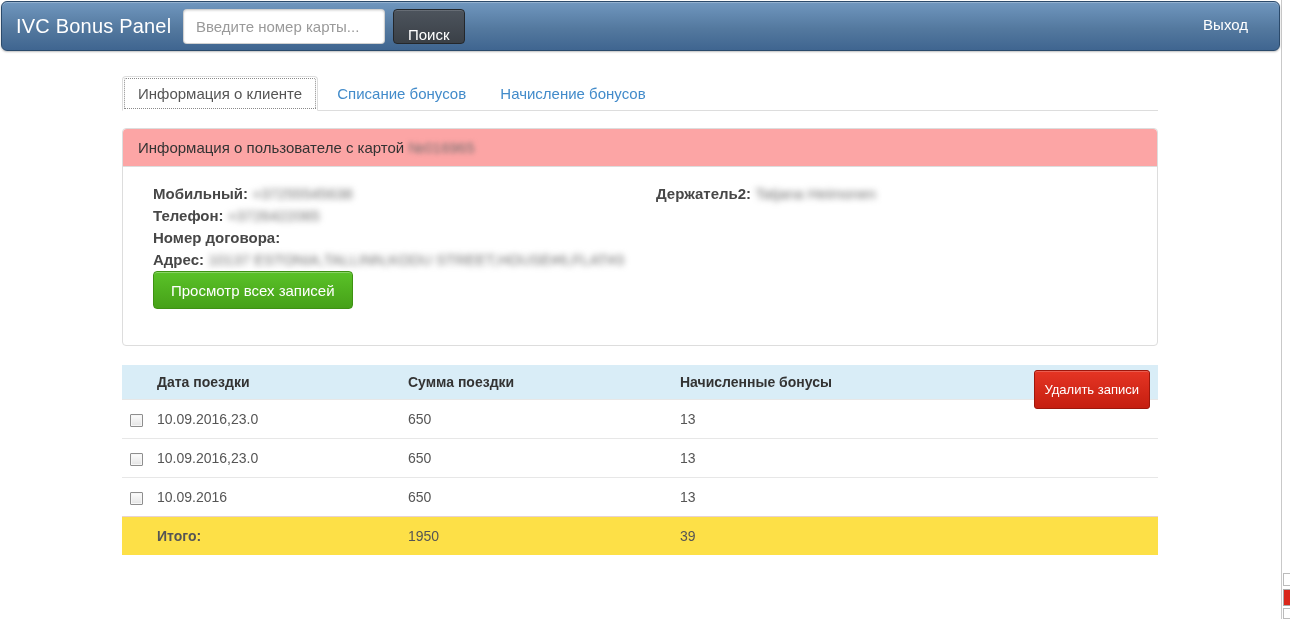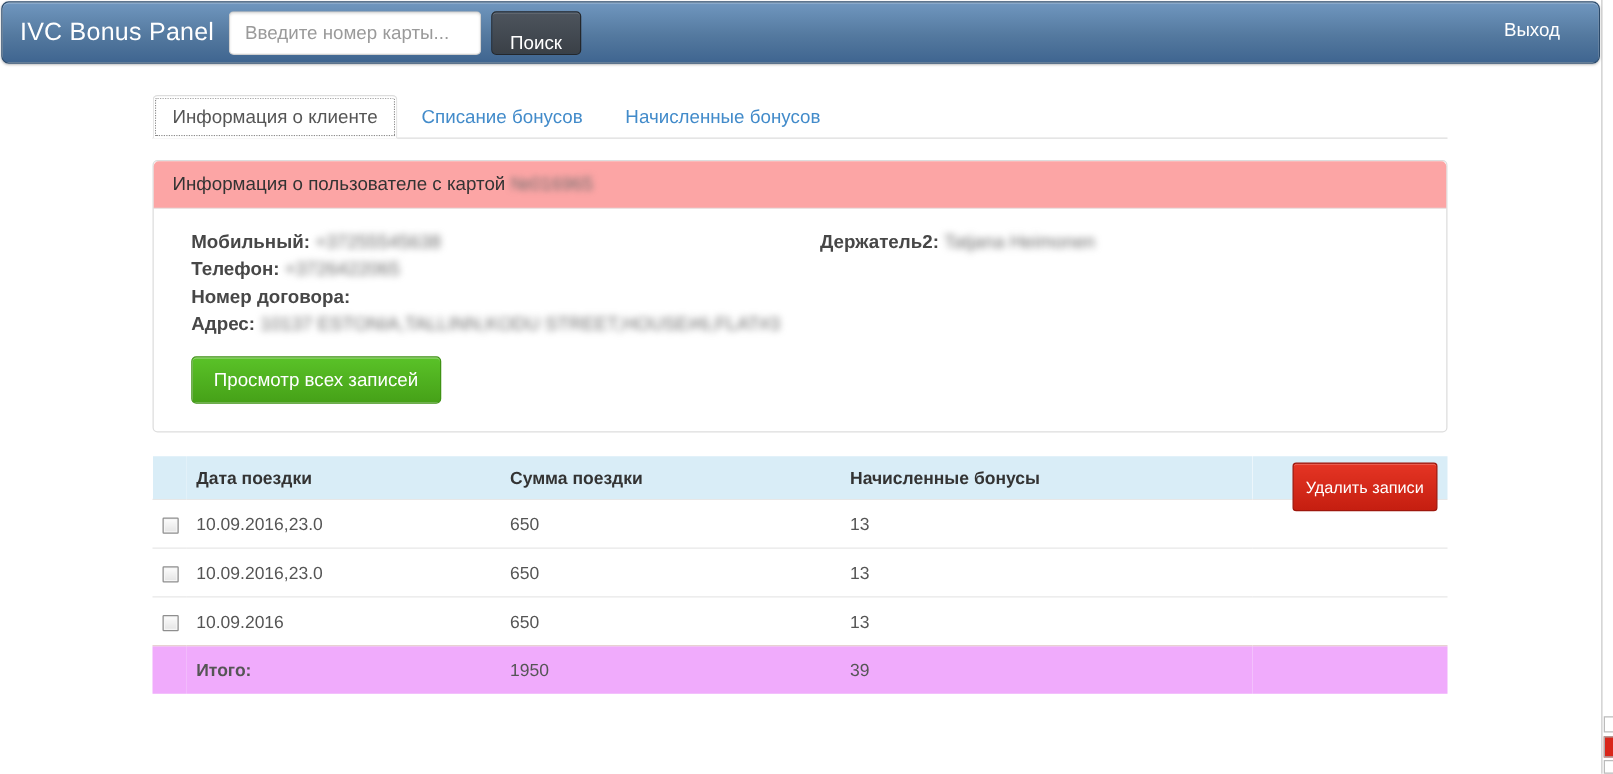--- a/index.html
+++ b/index.html
@@ -40,34 +40,34 @@
   .panel-heading { background:#fca5a5; border-bottom:1px solid #ddd; border-radius:4px 4px 0 0;
                    padding:10px 15px; font-size:15px; color:#333; }
   .panel-body { position:relative; padding:16px 30px 14px 30px; font-size:15px; color:#4a4a4a;
                 min-height:178px; }
   .info-line { line-height:22px; white-space:nowrap; }
   .info-line b { color:#474747; }
   .blur-text { color:#6e6e6e; filter:blur(3px); user-select:none; }
   .blur-sm  { color:#6e6e6e; filter:blur(2.5px); user-select:none; }
   .col-right { position:absolute; left:533px; top:16px; }
 
-  .btn-green { margin-top:14px; height:38px; padding:0 17px; font-size:15px; color:#fff;
+  .btn-green { height:38px; padding:0 17px; font-size:15px; color:#fff;
                border:1px solid #3e9213; border-radius:4px; cursor:pointer;
                background:linear-gradient(180deg,#5ac228 0%,#46a118 100%);
                box-shadow:inset 0 1px 0 rgba(255,255,255,.3);
                font-family:"Liberation Sans",sans-serif; }
 
   
   .trips { margin-top:19px; width:1036px; border-collapse:collapse; table-layout:fixed; font-size:14px; color:#555; }
   .trips col.c0 { width:27px; } .trips col.c1 { width:251px; } .trips col.c2 { width:272px; }
   .trips col.c3 { width:330px; } .trips col.c4 { width:auto; }
   .trips thead td { background:#d9edf7; font-weight:bold; color:#333; padding:9px 8px; position:relative; }
   .trips tbody td { padding:11px 8px 11px 8px; border-top:1px solid #e7e7e7; background:#fff; }
   .trips td.cb-cell { padding:11px 0 11px 8px; }
-  .trips tr.total td { background:#f0abfc; border-top:1px solid #e7d2d2; }
+  .trips tr.total td { background:#fde047; border-top:1px solid #e7d2d2; }
   .trips tr.total .tlabel { font-weight:bold; color:#555; }
   .checkbox { display:inline-block; width:13px; height:13px; border:1px solid #8e8e8e;
               background:linear-gradient(180deg,#fdfdfd,#e4e4e4); border-radius:1px;
               box-shadow:inset 0 0 0 1px #f6f6f6; vertical-align:middle; cursor:pointer; }
   .btn-red { position:absolute; right:8px; top:5px; height:39px; padding:0 10px; font-size:13px;
              color:#fff; border:1px solid #9e170c; border-radius:3px; cursor:pointer;
              background:linear-gradient(180deg,#e53524 0%,#c51e10 100%);
              box-shadow:inset 0 1px 0 rgba(255,255,255,.2); font-weight:normal;
              font-family:"Liberation Sans",sans-serif; }
 
@@ -87,21 +87,21 @@
   <input class="search-input" type="text" placeholder="Введите номер карты..." style="">
   <button class="search-btn">Поиск</button>
   <a class="logout">Выход</a>
 </div>
 
 <div class="container">
 
   <div class="tabs">
     <a class="tab active">Информация о клиенте</a>
     <a class="tab">Списание бонусов</a>
-    <a class="tab">Начисленные бонусов</a>
+    <a class="tab">Начисление бонусов</a>
   </div>
 
   <div class="panel">
     <div class="panel-heading">
       <span>Информация о пользователе с картой</span>
       <span class="blur-sm">№016965</span>
     </div>
     <div class="panel-body">
       <div class="info-line">
         <b>Мобильный:</b>

